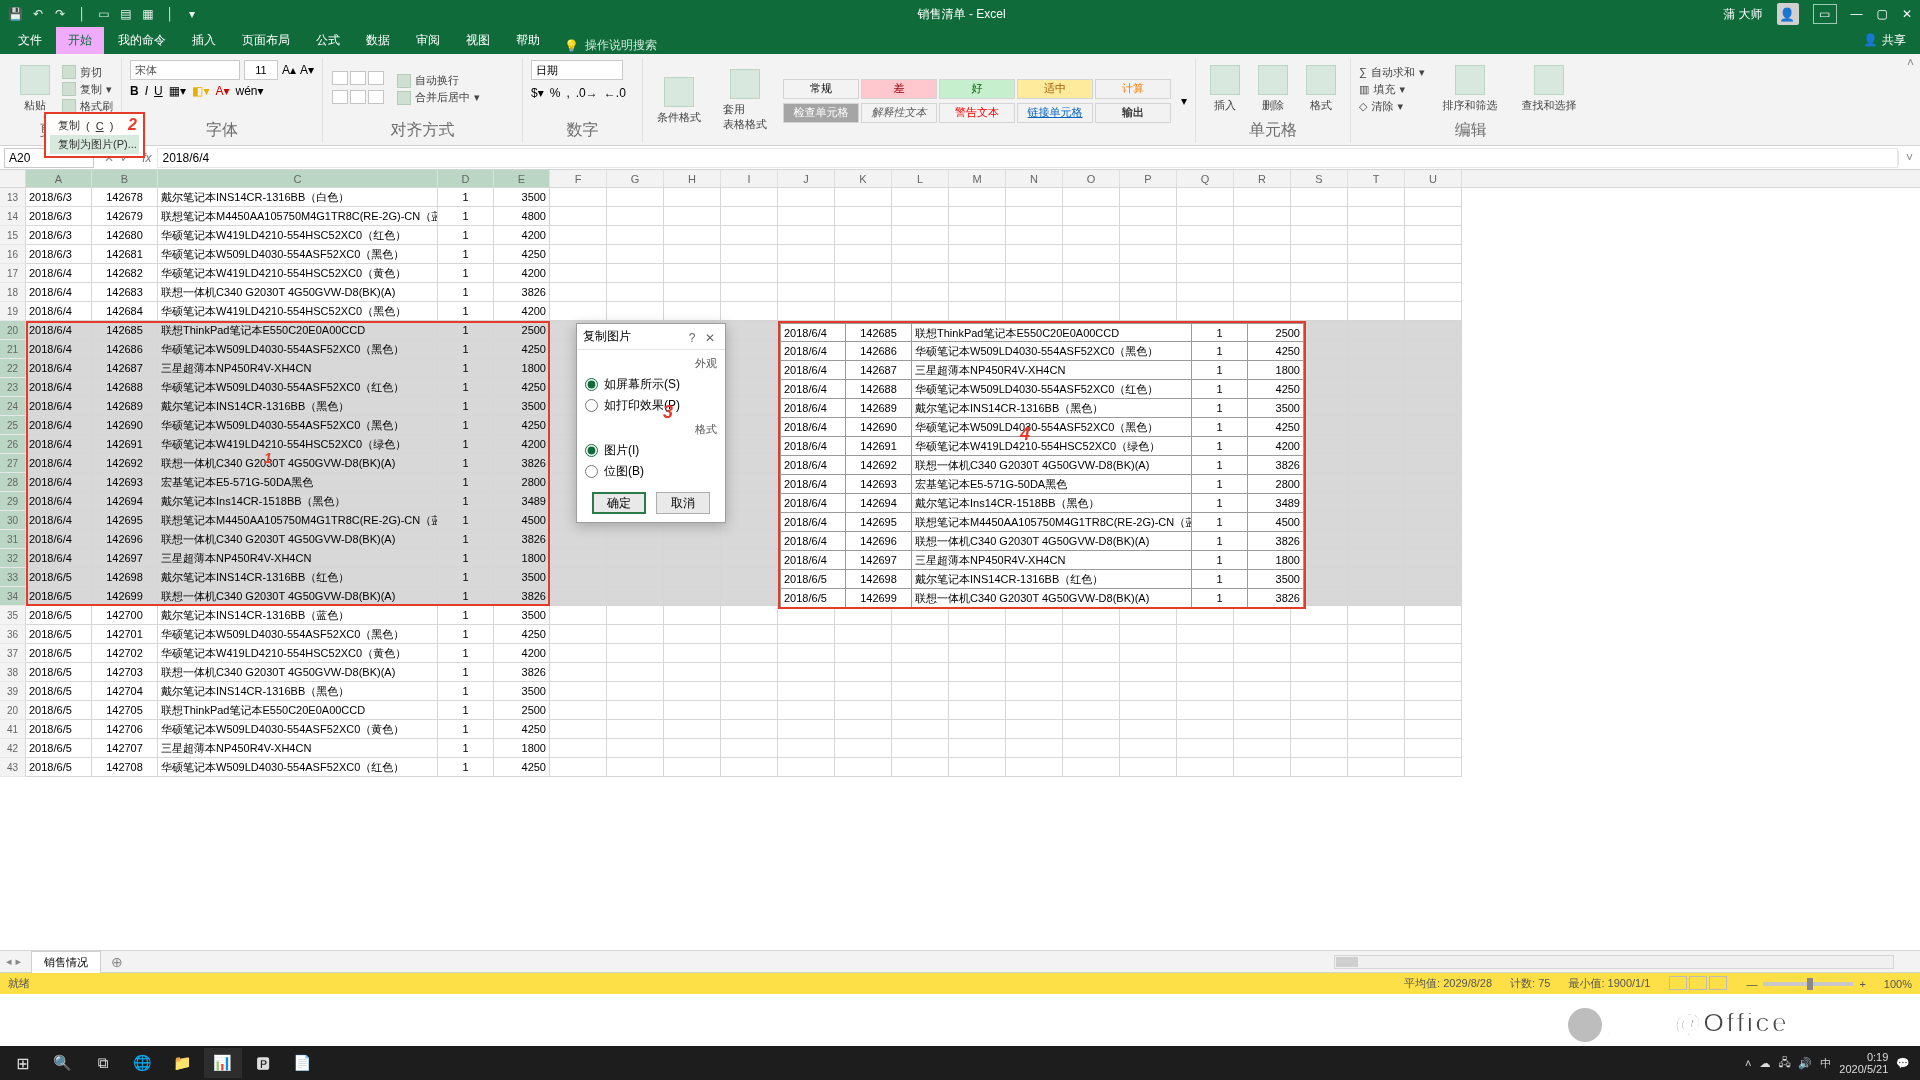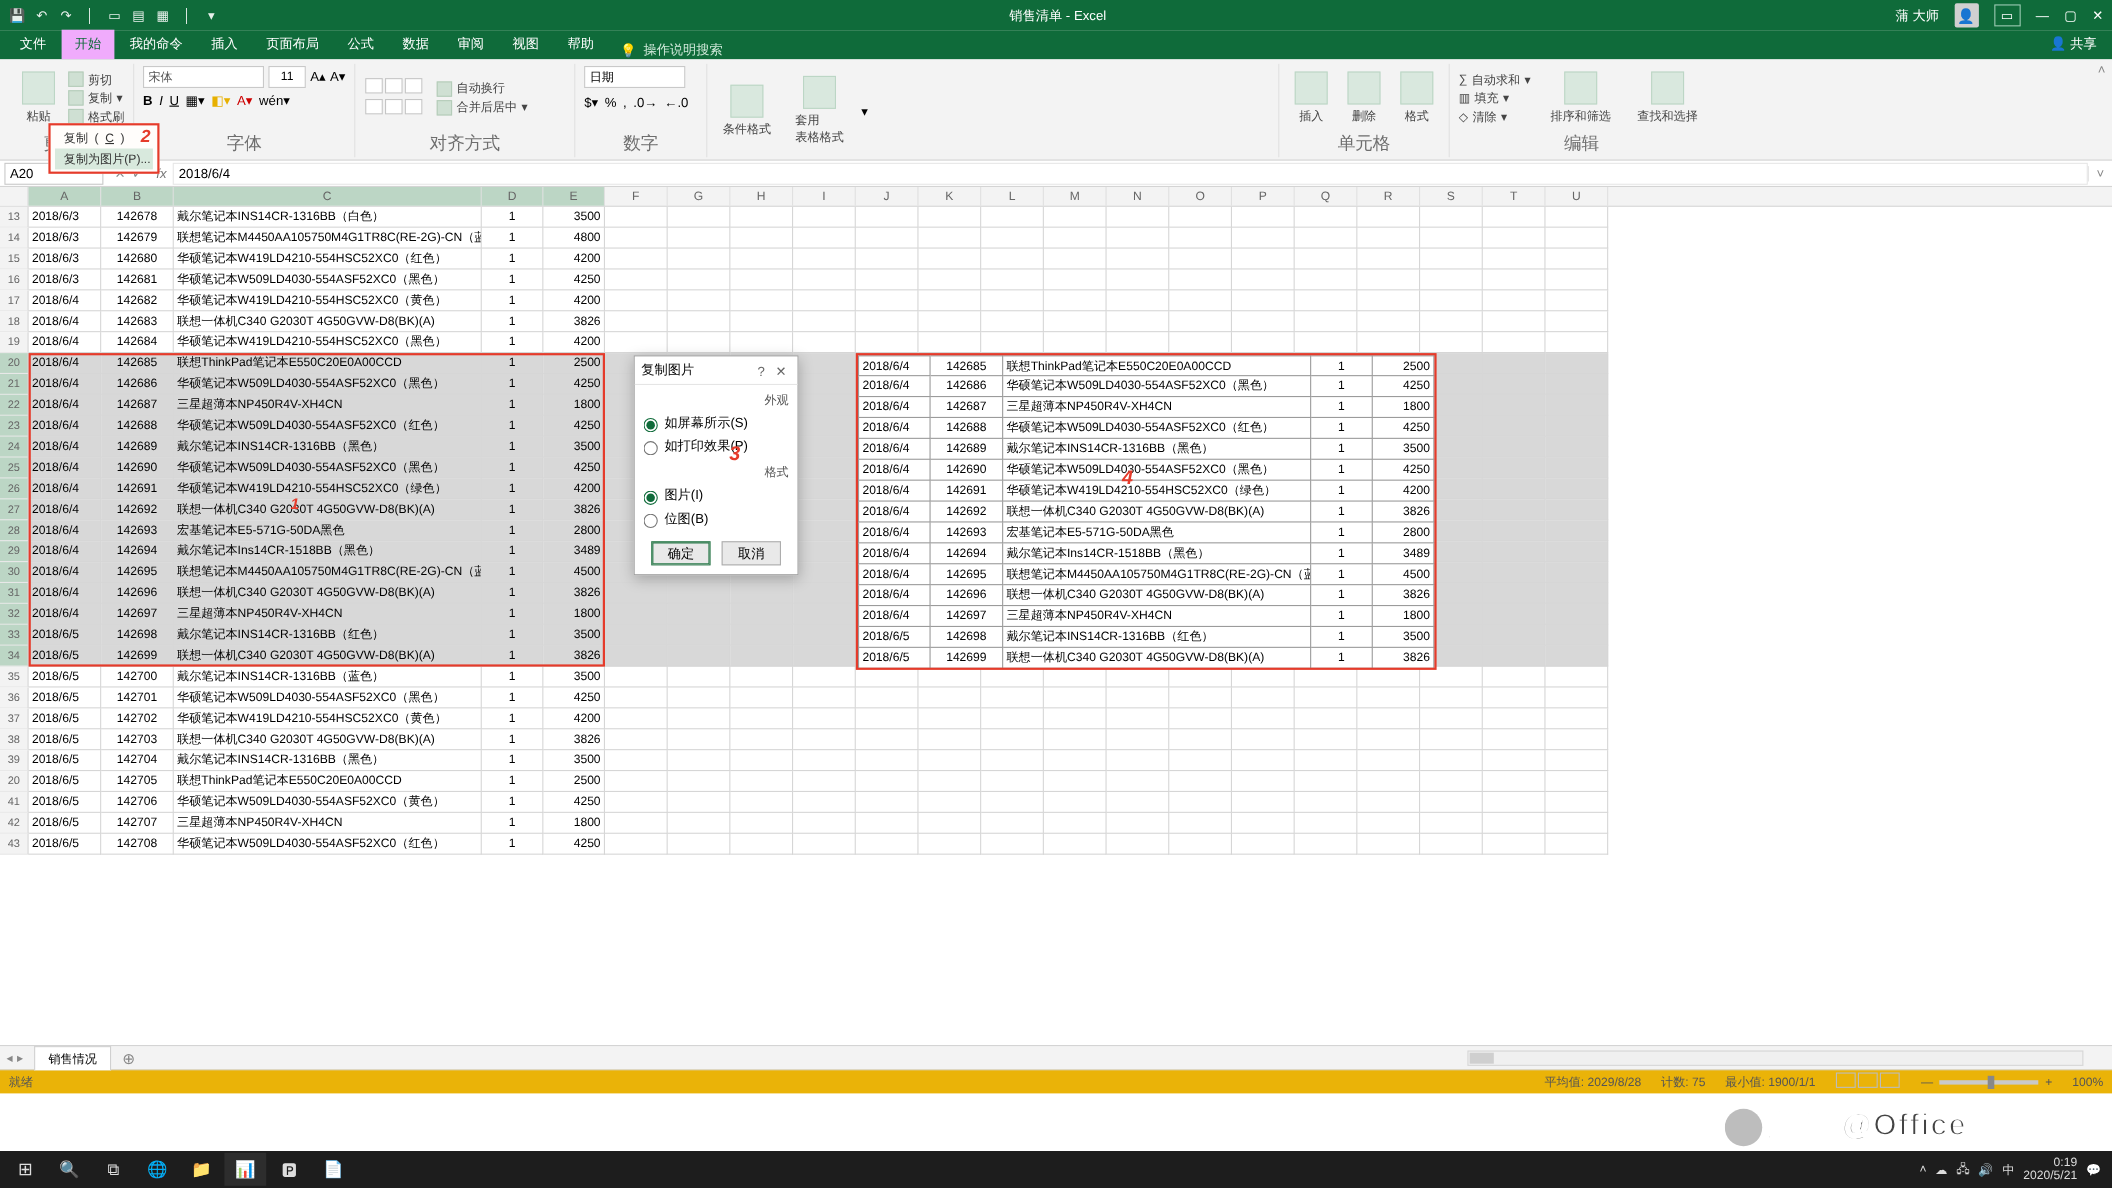--- a/index.html
+++ b/index.html
@@ -93,37 +93,37 @@
 .annot4{position:absolute;color:#e53b2b;font-style:italic;font-weight:bold;font-size:18px;z-index:6;}
 
 
 .dialog{position:absolute;width:150px;background:#fff;border:1px solid #9e9e9e;box-shadow:0 3px 12px rgba(0,0,0,.25);font-size:12px;z-index:10;}
 .dlg-title{display:flex;align-items:flex-end;padding:4px 6px;border-bottom:1px solid #e5e5e5;font-size:12px;}
 .dlg-title .sp{flex:1;}
 .dlg-title .help,.dlg-title .close{width:18px;text-align:center;cursor:pointer;color:#666;}
 .dlg-body{padding:6px 8px 8px;}
 .dlg-group{margin-bottom:6px;}
 .dlg-group .gl{font-size:11px;margin-bottom:3px;color:#555;text-align:right;}
-.dlg-radio{display:flex;align-items:flex-end;gap:6px;font-size:12px;padding:2px 0;}
+.dlg-radio{display:flex;align-items:center;gap:6px;font-size:12px;padding:2px 0;}
 .dlg-radio input{accent-color:#0f6b3a;}
 .dlg-btns{display:flex;gap:10px;justify-content:center;padding-top:4px;}
 .dlg-btn{width:54px;height:22px;border:1px solid #adadad;background:#e9e9e9;font-size:12px;cursor:pointer;}
 .dlg-btn.primary{border:1px solid #2a7a4a;box-shadow:0 0 0 1px #2a7a4a inset;}
 .annot3{position:absolute;color:#e53b2b;font-style:italic;font-weight:bold;font-size:18px;}
 
 
 .sheet-tabs{height:22px;background:#f3f3f3;border-top:1px solid #d4d4d4;display:flex;align-items:center;font-size:11px;position:relative;}
 .sheet-tabs .nav{display:flex;gap:4px;padding:0 6px;color:#888;}
 .sheet-tabs .stab{padding:3px 12px;border:1px solid #d0d0d0;border-bottom:none;background:#fff;margin-left:4px;}
 .sheet-tabs .add{padding:0 10px;color:#888;font-size:14px;}
 .sheet-tabs .hsb{position:absolute;right:26px;top:4px;width:560px;height:14px;background:#f0f0f0;border:1px solid #d6d6d6;}
 .sheet-tabs .hsb .thumb{position:absolute;left:1px;top:1px;width:22px;height:10px;background:#cfcfcf;}
 
 
-.status-bar{height:22px;background:#eab308;border-top:1px solid #d4d4d4;display:flex;align-items:center;font-size:11px;color:#555;padding:0 8px;gap:18px;}
+.status-bar{height:22px;background:#fde047;border-top:1px solid #d4d4d4;display:flex;align-items:center;font-size:11px;color:#555;padding:0 8px;gap:18px;}
 .status-bar .sp{flex:1;}
 .view-btns span{display:inline-block;width:18px;height:14px;border:1px solid #bcbcbc;margin:0 1px;}
 .zoom-slider{display:flex;align-items:center;gap:6px;}
 .zoom-slider .track{width:90px;height:4px;background:#c9c9c9;position:relative;}
 .zoom-slider .thumb{position:absolute;left:44px;top:-4px;width:6px;height:12px;background:#888;}
 
 
 .taskbar{position:fixed;left:0;right:0;bottom:0;height:34px;background:#1d1d1d;display:flex;align-items:center;gap:2px;padding:0 4px;z-index:60;}
 .taskbar .tb{width:38px;height:30px;display:flex;align-items:center;justify-content:center;color:#ddd;font-size:15px;}
 .taskbar .tb.win{font-size:16px;}
@@ -267,20 +267,36 @@
     <div class="gbody" style="gap:10px;">
       <div class="ribbon-btn big">
           <div class="ico"></div>
           <span>条件格式</span>
         </div>
       <div class="ribbon-btn big">
           <div class="ico"></div>
           <span style="white-space:pre;">套用
 表格格式</span>
         </div>
+      <div>
+        <div class="style-gallery">
+          <div class="style-item">常规</div>
+          <div class="style-item bad">差</div>
+          <div class="style-item good">好</div>
+          <div class="style-item neutral">适中</div>
+          <div class="style-item calc">计算</div>
+        </div>
+        <div class="style-gallery" style="margin-top:4px;">
+          <div class="style-item check">检查单元格</div>
+          <div class="style-item explain">解释性文本</div>
+          <div class="style-item warn">警告文本</div>
+          <div class="style-item link">链接单元格</div>
+          <div class="style-item output">输出</div>
+        </div>
+      </div>
       <span>▾</span>
     </div>
   </div>
 
   <div class="rgroup" style="min-width:150px">
     <div class="gbody">
       <div class="ribbon-btn big">
           <div class="ico"></div>
           <span>插入</span>
         </div>

